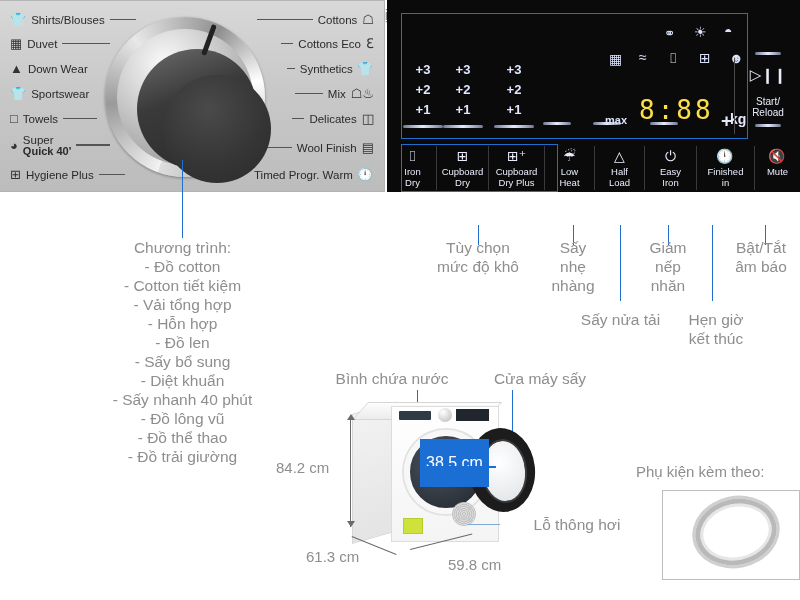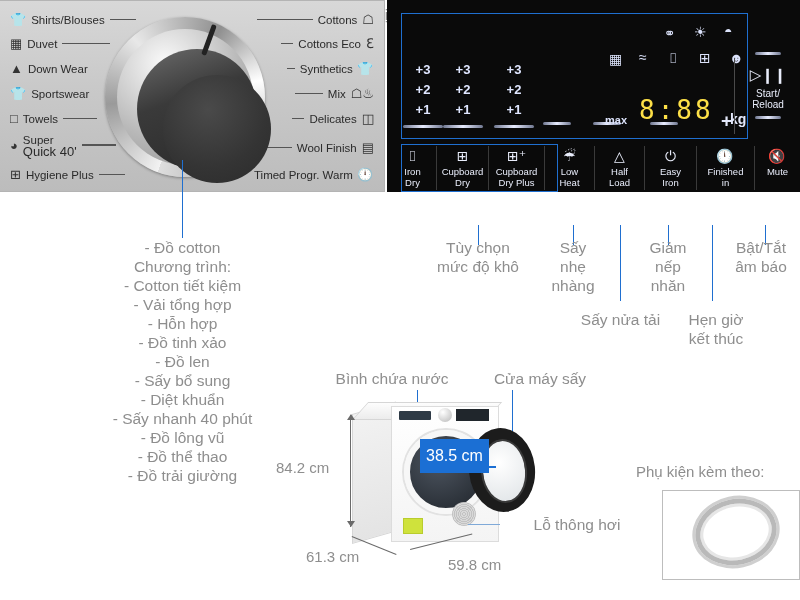--- a/index.html
+++ b/index.html
@@ -64,21 +64,21 @@
     font-size:9.5px;line-height:11px;border-right:1px solid #3a3a3a;box-sizing:border-box;
     padding-top:3px;
   }
   .btncell .bi{font-size:14px;line-height:15px;display:block;margin-bottom:2px;}
 
   
   #dryer{position:absolute;left:352px;top:392px;width:190px;height:160px;}
   .dim{color:#8e8e8e;font-size:15px;}
   #hl-385{
     position:absolute;background:#1b6fd4;color:#fff;font-size:16px;
-    padding:7px 5px;border:1.5px solid #1b6fd4;white-space:nowrap;
+    padding:14px 5px;border:1.5px solid #1b6fd4;white-space:nowrap;
   }
   .leadgray{position:absolute;background:#7fa9d8;height:1px;}
 
   
   #accbox{position:absolute;left:662px;top:490px;width:136px;height:88px;
           border:1px solid #bdbdbd;background:#fff;}
   #acc-caption{position:absolute;left:636px;top:463px;color:#8e8e8e;font-size:15px;white-space:nowrap;}
   #acc-label{position:absolute;left:660px;top:558px;color:#6f6f6f;font-size:12px;white-space:nowrap;margin-top:47px;}
 </style>
 </head>
@@ -114,21 +114,21 @@
     </div>
     <div class="prog" style="left:10px;top:111px;">
       <span class="gl">□</span>
       <span>Towels</span>
       <span class="dash" style="width:34px;"></span>
     </div>
     <div class="prog" style="left:10px;top:134px;align-items:flex-start;">
       <span class="gl" style="margin-top:4px;">◕</span>
       <span style="display:inline-block;line-height:11px;">
         <span style="display:block;">Super</span>
-        <span style="display:block;font-size:13px;">Quick 40'</span>
+        <span style="display:block;font-size:11px;font-weight:bold;">Quick 40'</span>
       </span>
       <span class="dash" style="width:34px;margin-top:9px;"></span>
     </div>
     <div class="prog" style="left:10px;top:167px;">
       <span class="gl">⊞</span>
       <span>Hygiene Plus</span>
       <span class="dash" style="width:26px;"></span>
     </div>
 
     <div class="prog" style="right:10px;top:12px;">
@@ -211,21 +211,21 @@
     <div class="abs ind" style="left:342px;top:51px;">☻</div>
 
     <div class="abs seg" style="left:252px;top:95px;font-size:26px;letter-spacing:3px;color:#fde047;">8:88</div>
     <div class="abs" style="left:218px;top:114px;color:#dbe2fa;font-size:11px;font-weight:bold;">max</div>
     <div class="abs" style="left:343px;top:111px;color:#e4e9fb;font-size:14px;font-weight:bold;">kg</div>
     <div class="abs" style="left:333px;top:112px;color:#e4e9fb;font-size:19px;font-weight:bold;top:110px;left:334px;">+</div>
 
     <div class="abs" style="left:352px;top:52px;width:58px;text-align:center;color:#e9edfb;">
       <div class="tickbar" style="width:26px;margin:0 auto 12px;"></div>
       <div style="font-size:15px;line-height:15px;">▷❙❙</div>
-      <div style="font-size:10px;line-height:11px;margin-top:6px;">
+      <div style="font-size:10px;line-height:11px;margin-top:14px;">
         <span>Start/</span><br>
         <span>Reload</span>
       </div>
       <div class="tickbar" style="width:26px;margin:6px auto 0;"></div>
     </div>
     <div class="abs" style="left:347px;top:58px;width:1px;height:76px;background:#4a4a4a;"></div>
 
     <div class="btncell" style="left:2px;width:48px;">
       <span class="bi">⌷</span>
       <span>Iron</span><br>
@@ -287,26 +287,25 @@
 <div class="abs vn" style="left:563px;top:310px;width:115px;">Sấy nửa tải</div>
 <div class="abs vn" style="left:636px;top:238px;width:64px;">Giảm
 nếp
 nhăn</div>
 <div class="abs vn" style="left:677px;top:310px;width:78px;">Hẹn giờ
 kết thúc</div>
 <div class="abs vn" style="left:722px;top:238px;width:78px;">Bật/Tắt
 âm báo</div>
 
 <div class="abs" style="left:40px;top:238px;width:285px;text-align:center;">
+  <div class="vn">Chương trình:</div>
   <div class="vn">- Đồ cotton</div>
-  <div class="vn">Chương trình:</div>
   <div class="vn">- Cotton tiết kiệm</div>
   <div class="vn">- Vải tổng hợp</div>
   <div class="vn">- Hỗn hợp</div>
-  <div class="vn">- Đồ tinh xảo</div>
   <div class="vn">- Đồ len</div>
   <div class="vn">- Sấy bổ sung</div>
   <div class="vn">- Diệt khuẩn</div>
   <div class="vn">- Sấy nhanh 40 phút</div>
   <div class="vn">- Đồ lông vũ</div>
   <div class="vn">- Đồ thể thao</div>
   <div class="vn">- Đồ trải giường</div>
 </div>
 
 <div class="abs vn" style="left:322px;top:369px;width:140px;">Bình chứa nước</div>

